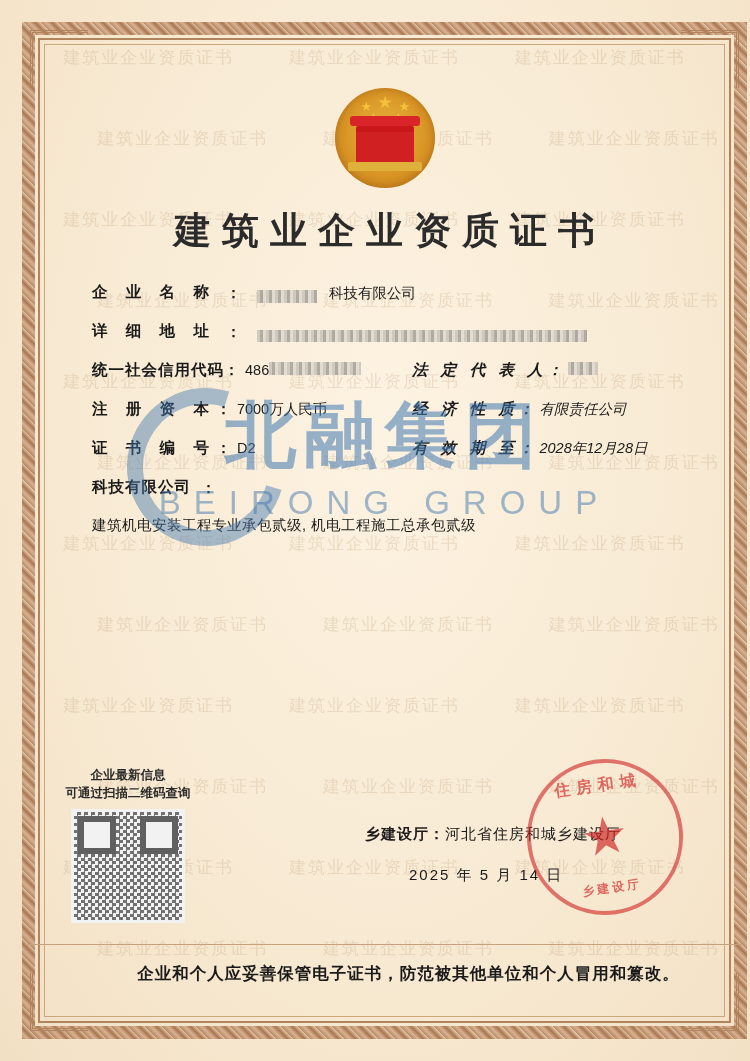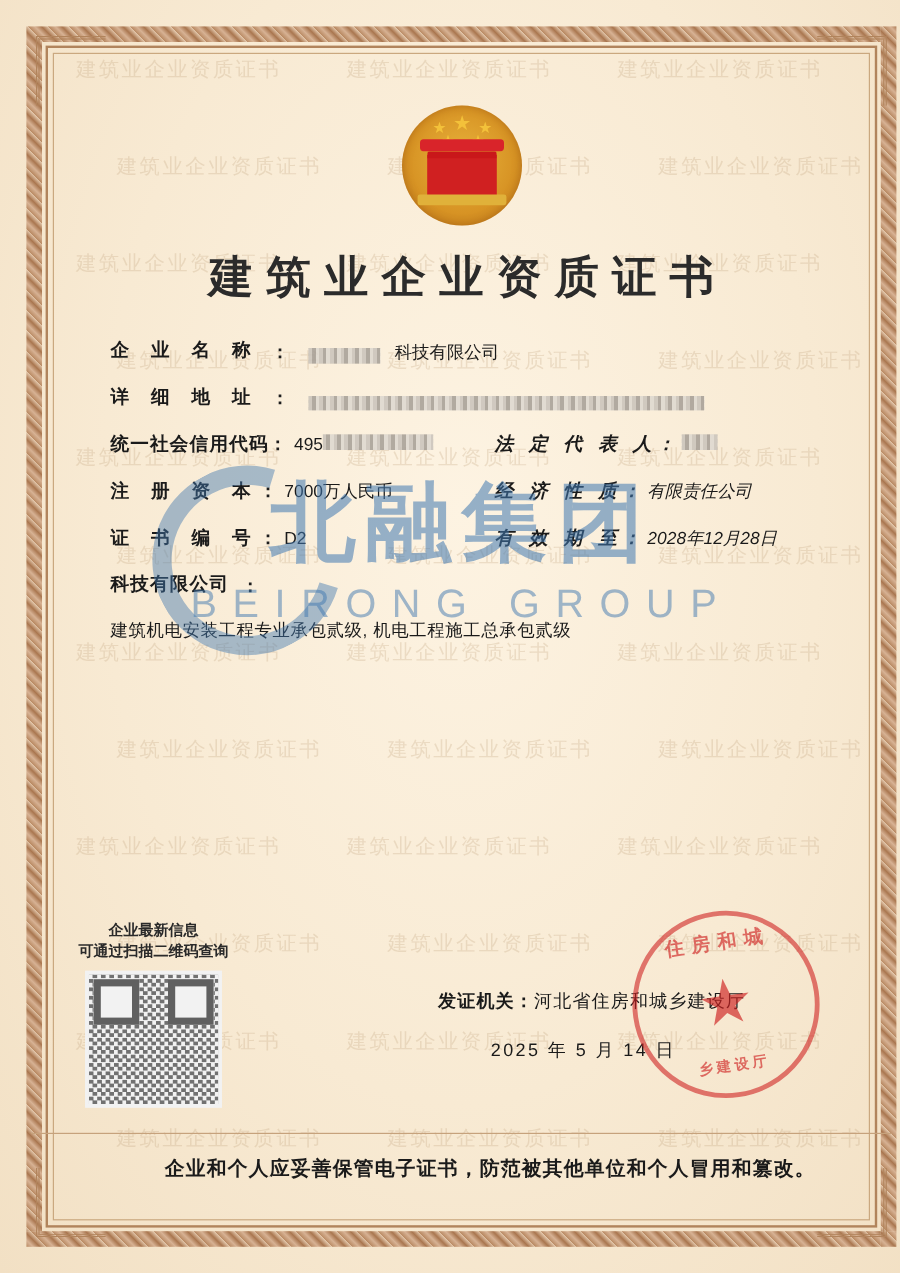--- a/index.html
+++ b/index.html
@@ -441,21 +441,21 @@
       <div class="frow">
         <span class="flabel sp4">详 细 地 址</span>
           <span class="colon">：</span>
         <span class="redact w300"></span>
       </div>
 
       <div class="frow">
         <span class="col-left">
           <span class="flabel sp1">统一社会信用代码</span>
             <span class="colon">：</span>
-          <span class="fvalue">495</span>
+          <span class="fvalue">486</span>
           <span class="redact w90"></span>
         </span>
         <span class="col-right">
           <span class="flabel sp3">法 定 代 表 人</span>
             <span class="colon">：</span>
           <span class="redact w30"></span>
         </span>
       </div>
 
       <div class="frow">
@@ -505,21 +505,21 @@
     <div class="qr-block">
       <div class="qr-caption">
         <div>企业最新信息</div>
         <div>可通过扫描二维码查询</div>
       </div>
       <div class="qr-code"></div>
     </div>
 
     <div class="issuer">
       <div class="issuer-row">
-        <span class="issuer-label">发证机关：</span><span class="issuer-value">河北省住房和城乡建设厅</span>
+        <span class="issuer-label">乡建设厅：</span><span class="issuer-value">河北省住房和城乡建设厅</span>
       </div>
       <div class="issue-date">2025 年 5 月 14 日</div>
     </div>
 
     <div class="seal">
       <div class="seal-top-text">住房和城</div>
       <div class="seal-star">★</div>
       <div class="seal-bottom-text">乡建设厅</div>
     </div>
 

